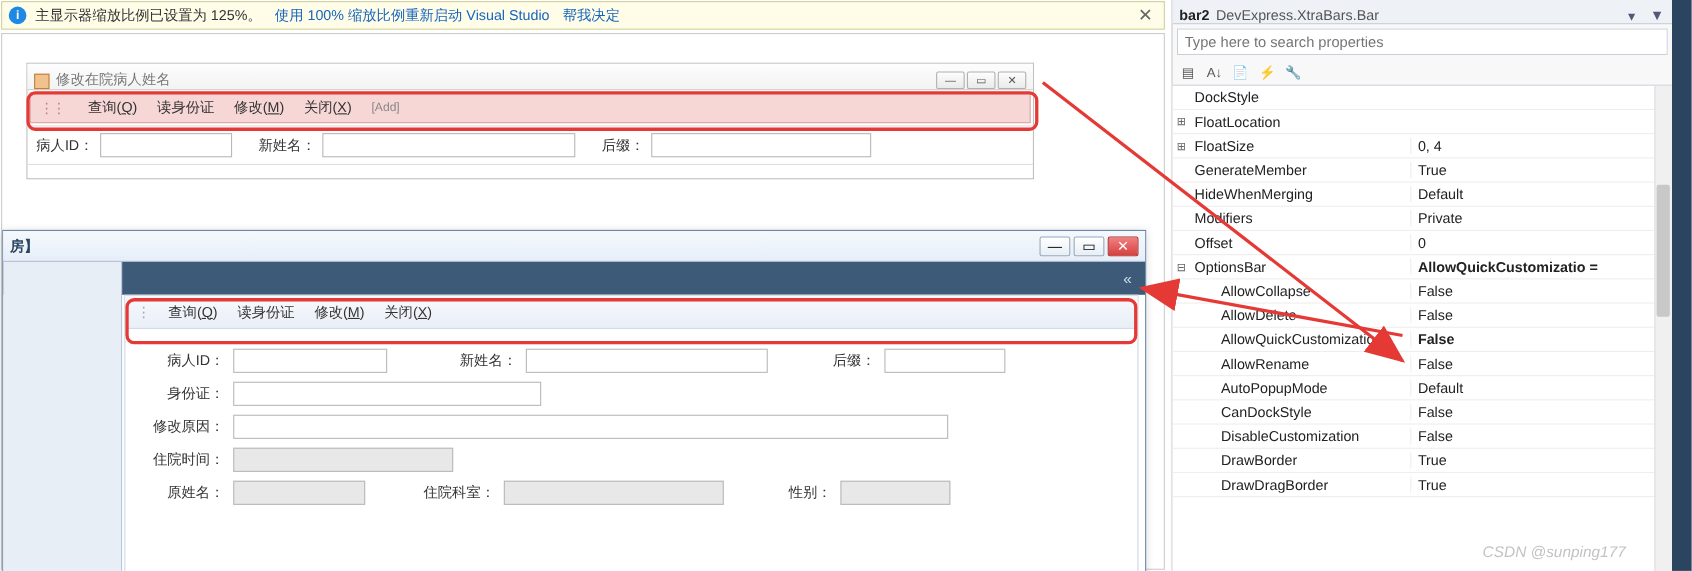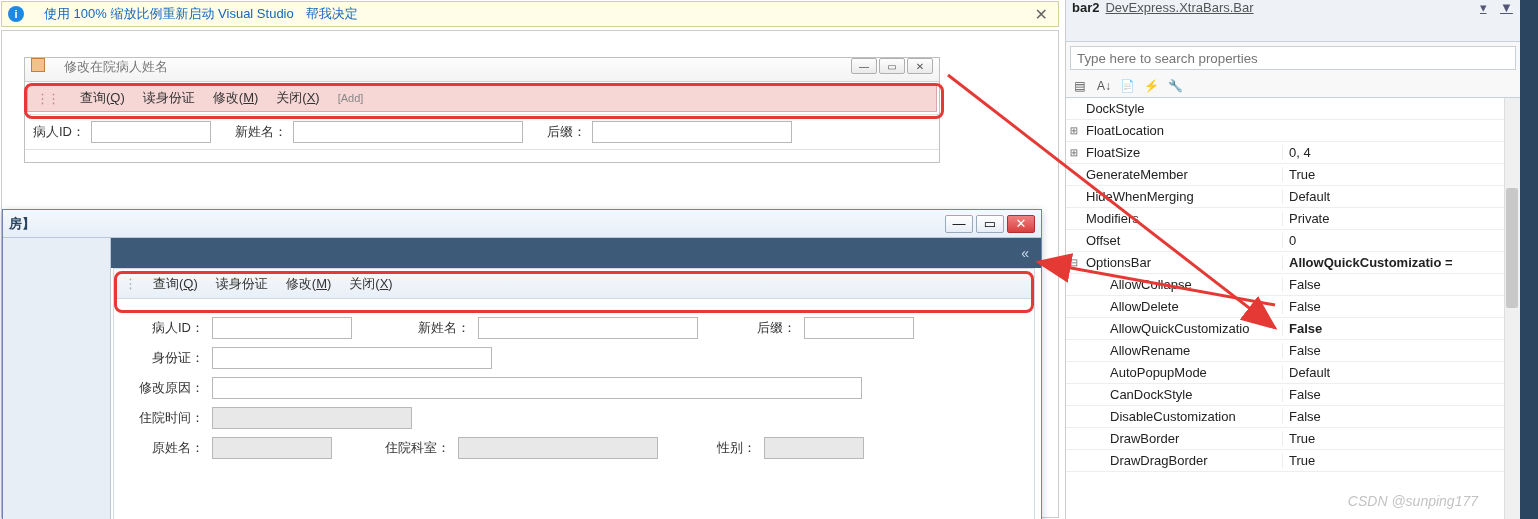--- a/index.html
+++ b/index.html
@@ -10,21 +10,21 @@
 .infobar .icon { width: 16px; height: 16px; border-radius: 50%; background: #1e88e5; color: #fff; text-align: center; line-height: 16px; font-size: 11px; font-weight: bold; margin-right: 8px; }
 .infobar .msg { color: #333; }
 .infobar a { color: #1565c0; text-decoration: none; margin-left: 12px; cursor: pointer; }
 .infobar .close { margin-left: auto; color: #666; font-size: 16px; cursor: pointer; padding: 0 4px; }
 
 
 .designer { position: absolute; left: 1px; top: 30px; width: 1058px; height: 488px; background: #fff; border: 1px solid #ccc; }
 
 
 .form1 { position: absolute; left: 22px; top: 26px; width: 916px; background: #fff; border: 1px solid #c0c0c0; }
-.form1-title { height: 24px; background: linear-gradient(#fdfdfd,#f3f3f3); border-bottom: 1px solid #d0d0d0; display: flex; align-items: flex-start; padding: 0 6px; color: #777; gap: 13px; }
+.form1-title { height: 24px; background: linear-gradient(#fdfdfd,#f3f3f3); border-bottom: 1px solid #d0d0d0; display: flex; align-items: flex-end; padding: 0 6px; color: #777; }
 .form1-title .ico { width: 14px; height: 14px; background: #f2c28c; border: 1px solid #c08040; margin-right: 6px; }
 .winbtns { margin-left: auto; display: flex; gap: 2px; }
 .winbtn { width: 26px; height: 16px; border: 1px solid #b0b0b0; background: linear-gradient(#fdfdfd,#eaeaea); border-radius: 2px; display: flex; align-items: center; justify-content: center; font-size: 10px; color: #555; cursor: pointer; }
 .toolbar1 { height: 28px; background: #f7d6d6; border: 1px solid #d9a8a8; margin: 2px; display: flex; align-items: center; padding: 0 8px; gap: 18px; color: #333; }
 .toolbar1 .grip { color: #c08080; letter-spacing: -2px; margin-right: 4px; }
 .toolbar1 span { cursor: pointer; }
 .toolbar1 .u { text-decoration: underline; }
 .toolbar1 .add { color: #888; font-size: 11px; }
 .fields1 { display: flex; gap: 6px; padding: 6px 8px; border-top: 1px solid #e0e0e0; align-items: center; }
 .fields1 label { color: #333; }
@@ -54,23 +54,23 @@
 .toolbar2 span { cursor: pointer; }
 .toolbar2 .u { text-decoration: underline; }
 .form2-content { padding: 10px 20px; }
 .row { display: flex; align-items: center; margin: 8px 0; gap: 8px; }
 .row label { color: #333; text-align: right; }
 .row input { border: 1px solid #b8b8b8; height: 22px; padding: 0 4px; background: #fff; }
 .row input.ro { background: #e8e8e8; }
 
 
 .prop-panel { position: absolute; left: 1065px; top: 0; width: 455px; height: 519px; background: #f8f8f8; border-left: 1px solid #ccc; display: flex; flex-direction: column; }
-.prop-head { height: 42px; background: #eef2f7; border-bottom: 1px solid #c8d0da; display: flex; align-items: flex-start; padding: 0 6px; gap: 6px; }
+.prop-head { height: 22px; background: #eef2f7; border-bottom: 1px solid #c8d0da; display: flex; align-items: flex-end; padding: 0 6px; gap: 6px; }
 .prop-head b { color: #222; }
-.prop-head span { color: #555; text-decoration: underline; }
+.prop-head span { color: #555; }
 .prop-head .pin { margin-left: auto; width: 14px; height: 14px; cursor: pointer; color: #557; }
 .prop-head .dd { width: 14px; color: #557; cursor: pointer; }
 .prop-search { border: 1px solid #c8d0da; margin: 4px; }
 .prop-search input { width: 100%; border: none; height: 22px; padding: 0 6px; color: #888; outline: none; }
 .prop-tools { height: 24px; display: flex; align-items: center; padding: 0 4px; gap: 4px; border-bottom: 1px solid #c8d0da; }
 .ptool { width: 20px; height: 20px; border: 1px solid transparent; display: flex; align-items: center; justify-content: center; cursor: pointer; color: #555; font-size: 12px; }
 .prop-grid { flex: 1; overflow-y: auto; background: #fff; position: relative; }
 .prop-row { display: flex; height: 22px; border-bottom: 1px solid #eee; align-items: center; }
 .prop-exp { width: 16px; text-align: center; color: #666; font-size: 10px; cursor: pointer; }
 .prop-name { width: 200px; padding-left: 4px; color: #222; white-space: nowrap; overflow: hidden; }
@@ -86,20 +86,21 @@
 
 .arrows { position: absolute; left: 0; top: 0; width: 1538px; height: 519px; pointer-events: none; }
 
 .watermark { position: absolute; right: 60px; bottom: 10px; color: rgba(120,120,120,.45); font-size: 14px; font-style: italic; }
 </style>
 </head>
 <body>
 
 <div class="infobar">
   <div class="icon">i</div>
+  <span class="msg">主显示器缩放比例已设置为 125%。</span>
   <a>使用 100% 缩放比例重新启动 Visual Studio</a>
   <a>帮我决定</a>
   <span class="close">✕</span>
 </div>
 
 <div class="designer">
 
   <div class="form1">
     <div class="form1-title">
       <div class="ico"></div>

